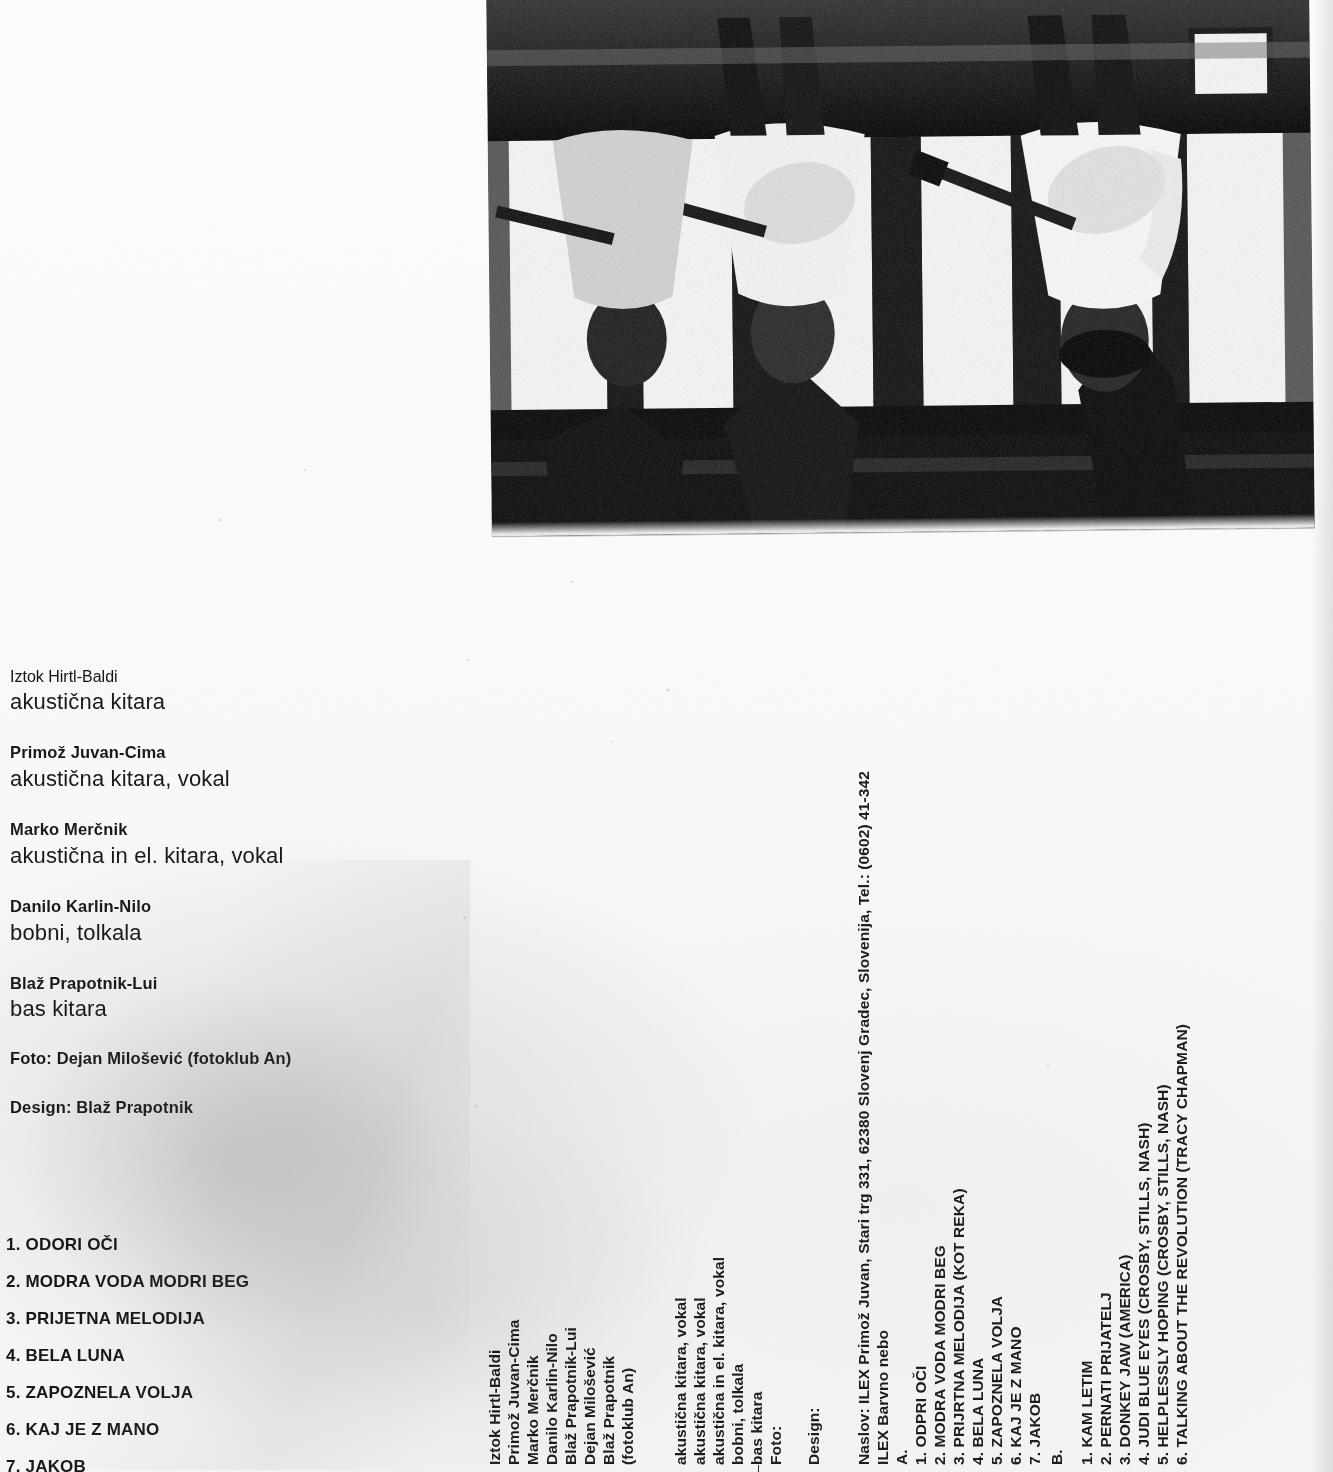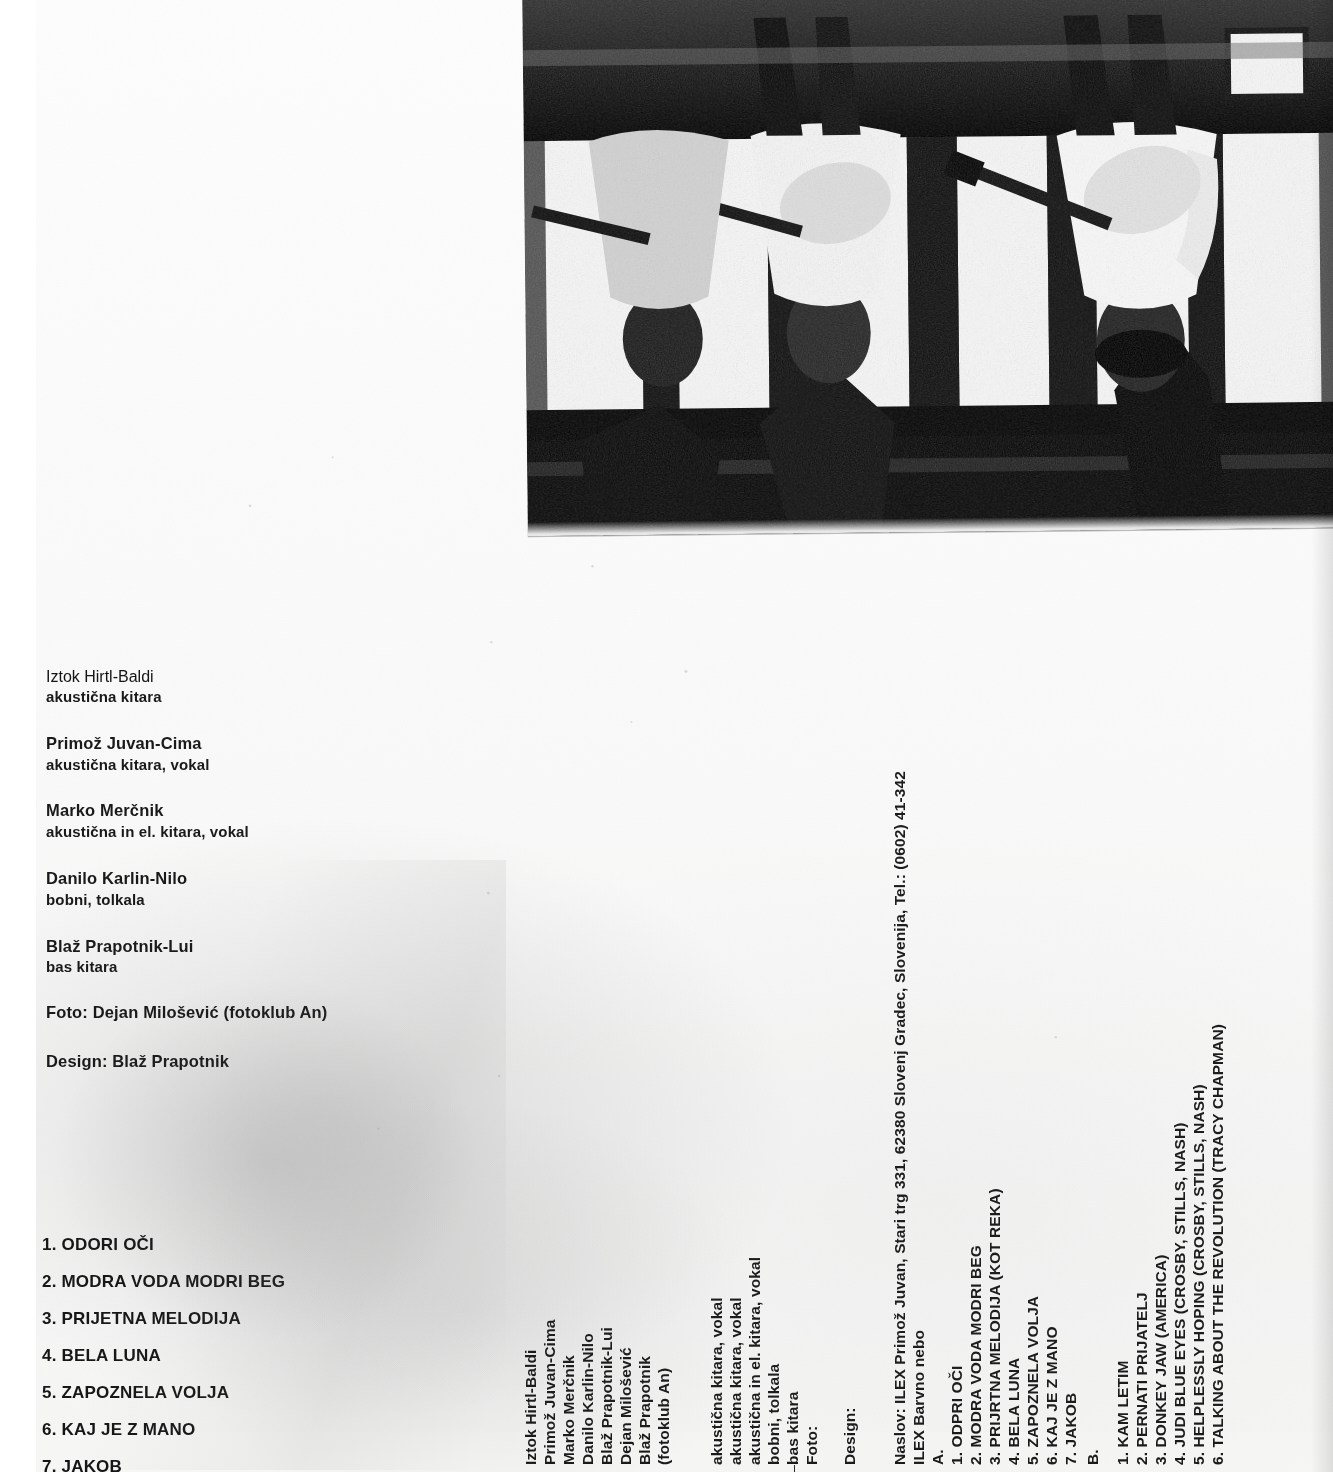--- a/index.html
+++ b/index.html
@@ -18,21 +18,20 @@
 
   
   .page {
     position: absolute;
     inset: 0;
     background:
       radial-gradient(ellipse 640px 420px at 300px 1120px, rgba(120,120,120,0.22), rgba(255,255,255,0) 72%),
       radial-gradient(ellipse 420px 300px at 430px 1310px, rgba(140,140,140,0.18), rgba(255,255,255,0) 70%),
       radial-gradient(ellipse 900px 500px at 900px 1200px, rgba(180,180,180,0.10), rgba(255,255,255,0) 75%),
       linear-gradient(180deg, #fdfdfd 0%, #fafafa 45%, #f6f6f5 100%);
-    margin-left: 36px;
   }
   .speckles {
     position: absolute;
     inset: 0;
     pointer-events: none;
     opacity: .5;
   }
 
   
   .photo-wrap {
@@ -69,22 +68,22 @@
     margin-bottom: 26px;
     line-height: 1.32;
   }
   .credit-name {
     font-size: 16.5px;
     font-weight: bold;
     letter-spacing: .15px;
     color: #171717;
   }
   .credit-role {
-    font-size: 15px;
-    font-weight: bold;
+    font-size: 22px;
+    font-weight: normal;
     letter-spacing: .15px;
     color: #171717;
   }
   .single-line {
     font-size: 16.5px;
     font-weight: bold;
     letter-spacing: .15px;
     color: #171717;
     margin-bottom: 30px;
   }

